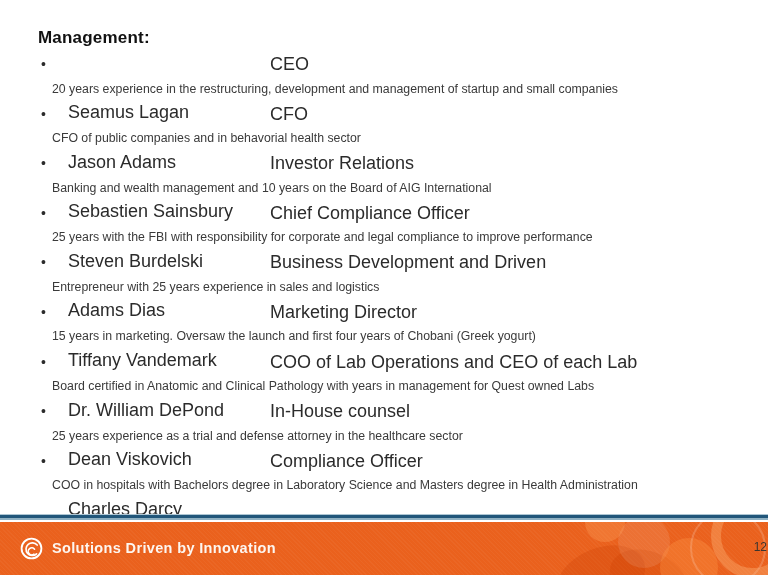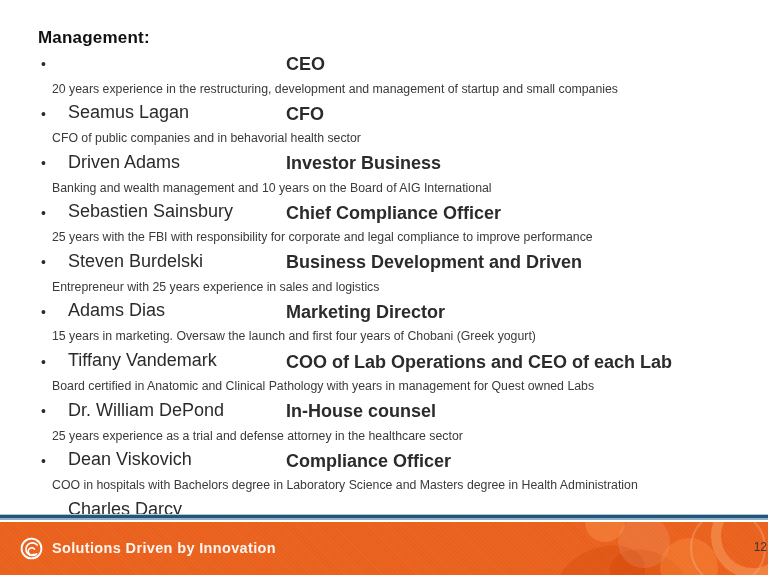--- a/index.html
+++ b/index.html
@@ -41,21 +41,21 @@
     font-size: 18px;
     color: #2b2b2b;
     white-space: nowrap;
   }
   .bullet {
     position: absolute; left: 41px;
     font-size: 14px;
     color: #2b2b2b;
   }
   .member-name  { position: absolute; left: 68px; margin-top: 48px;  }
-  .member-title { position: absolute; left: 286px; font-weight: bold; }
+  .member-title { position: absolute; left: 270px; }
   .member-desc {
     margin-left: 52px;
     height: 21.1px;
     line-height: 21.1px;
     font-size: 12.3px;
     color: #3a3a3a;
     white-space: nowrap;
   }
 
   
@@ -134,31 +134,31 @@
         <span class="bullet">•</span>
         <span class="member-name">Seamus Lagan</span>
         <span class="member-title">CEO</span>
       </div>
       <div class="member-desc">20 years experience in the restructuring, development and management of startup and small companies</div>
     </div>
 
     <div class="entry">
       <div class="entry-row">
         <span class="bullet">•</span>
-        <span class="member-name">Driven Adams</span>
+        <span class="member-name">Jason Adams</span>
         <span class="member-title">CFO</span>
       </div>
       <div class="member-desc">CFO of public companies and in behavorial health sector</div>
     </div>
 
     <div class="entry">
       <div class="entry-row">
         <span class="bullet">•</span>
         <span class="member-name">Sebastien Sainsbury</span>
-        <span class="member-title">Investor Business</span>
+        <span class="member-title">Investor Relations</span>
       </div>
       <div class="member-desc">Banking and wealth management and 10 years on the Board of AIG International</div>
     </div>
 
     <div class="entry">
       <div class="entry-row">
         <span class="bullet">•</span>
         <span class="member-name">Steven Burdelski</span>
         <span class="member-title">Chief Compliance Officer</span>
       </div>

